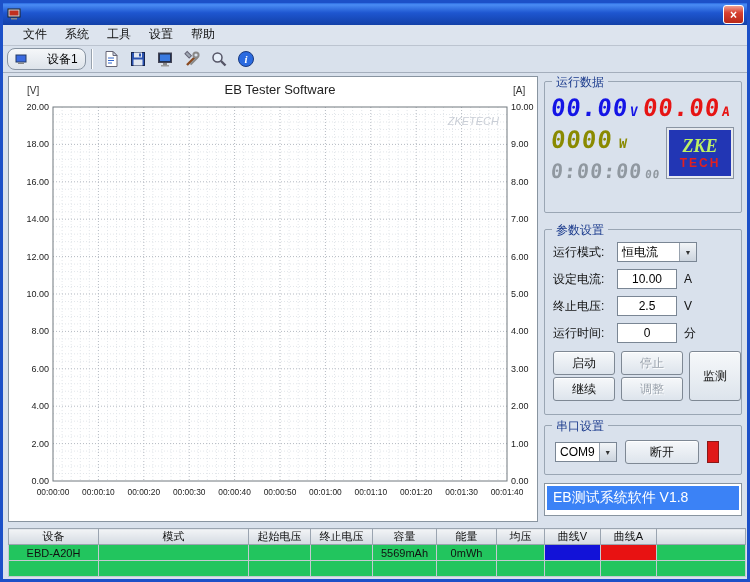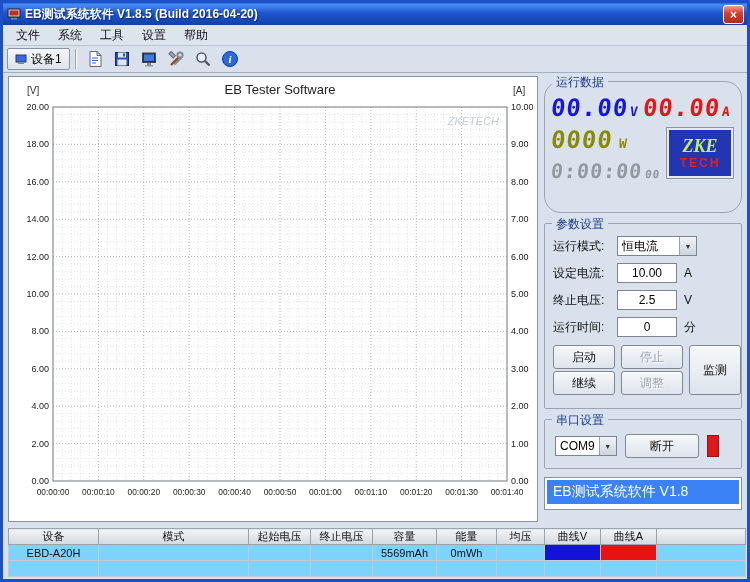--- a/index.html
+++ b/index.html
@@ -2,39 +2,39 @@
 <html><head>
 <meta charset="utf-8">
 <style>
   html,body{margin:0;padding:0;background:#6e7e90;}
   .window{position:relative;width:750px;height:582px;box-sizing:border-box;border:3px solid #1c50c8;background:#d9e1ec;font-family:"Liberation Sans",sans-serif;overflow:hidden;}
   
   .titlebar{height:22px;display:flex;align-items:center;padding:0 4px;background:linear-gradient(180deg,#2a6ae0 0%,#4a8cf4 8%,#1e56d0 45%,#1240a8 100%);position:relative;}
   .titlebar .title-text{color:#fff;font-size:12px;font-weight:bold;margin-left:4px;text-shadow:1px 1px 1px #0a2a6a;white-space:nowrap;}
   .close-btn{position:absolute;right:3px;top:2px;width:19px;height:17px;border:1px solid #fff;border-radius:3px;background:linear-gradient(180deg,#f0a090,#d84030 40%,#b82818);color:#fff;font-size:12px;font-weight:bold;display:flex;align-items:center;justify-content:center;line-height:1;}
   
-  .menubar{height:20px;display:flex;align-items:center;padding-left:4px;border-bottom:1px solid #bcc4d0;background:#dde4ee;}
+  .menubar{height:20px;display:flex;align-items:flex-end;padding-left:11px;border-bottom:1px solid #bcc4d0;background:#dde4ee;}
   .menu-item{font-size:12px;color:#111;padding:2px 9px;}
   .toolbar{height:26px;display:flex;align-items:center;padding:0 4px;border-bottom:1px solid #a4aebc;background:#d9e1ec;}
-  .tool-device{display:flex;align-items:center;gap:4px;height:20px;padding:0 7px;border:1px solid #8894a2;border-radius:2px;background:linear-gradient(#f5f7f9,#dde3ea);font-size:12px;}
+  .tool-device{display:flex;align-items:center;gap:20px;height:20px;padding:0 7px;border:1px solid #8894a2;border-radius:8px;background:linear-gradient(#f5f7f9,#dde3ea);font-size:12px;}
   .tool-sep{width:0;height:20px;border-left:1px solid #98a2ae;border-right:1px solid #fff;margin:0 5px;}
   .tool-btn{width:25px;height:24px;display:flex;align-items:center;justify-content:center;border:1px solid transparent;border-radius:2px;}
   
   .main{display:flex;height:452px;}
   .chart-panel{width:537px;position:relative;}
   .chart-box{position:absolute;left:5px;top:3px;width:528px;height:444px;background:#fff;border:1px solid #8894a0;}
   
   .right-panel{width:207px;box-sizing:border-box;padding:2px 5px 0 4px;}
   .tabs{display:flex;align-items:flex-end;height:21px;margin-top:2px;padding-left:2px;}
   .tab{font-size:12px;padding:3px 9px 2px;border:1px solid #8894a2;border-bottom:none;border-radius:4px 4px 0 0;background:#c6cedc;margin-right:2px;color:#222;}
   .tab.active{background:#d9e1ec;box-shadow:inset 0 2px 0 #e89428;position:relative;z-index:2;}
   .group{position:relative;border:1px solid #9aa6b4;border-radius:2px;margin-top:6px;box-sizing:border-box;}
   .group-label{position:absolute;top:-8px;left:7px;background:#d9e1ec;padding:0 4px;font-size:12px;color:#1a3a8c;}
-  .g-run{height:132px;padding:12px 6px 0 6px;border-radius:17px;}
-  .g-params{height:186px;padding:12px 6px 0 8px;margin-top:10px;}
+  .g-run{height:132px;padding:12px 6px 0 6px;}
+  .g-params{height:186px;padding:12px 6px 0 8px;margin-top:16px;}
   .g-serial{height:50px;padding:14px 22px 0 10px;margin-top:10px;}
   
   .seg{display:inline-block;font-family:"DejaVu Sans Mono",monospace;font-weight:bold;transform:skewX(-6deg);letter-spacing:1px;line-height:1;}
   .disp-row1{display:flex;align-items:baseline;margin-top:2px;}
   .v-main,.a-main{font-size:24px;}
   .v-unit,.a-unit{font-size:13px;margin:0 4px 0 2px;}
   .disp-lower{display:flex;margin-top:8px;align-items:flex-start;}
   .disp-left{flex:1;}
   .w-main{font-size:24px;}
   .w-unit{font-size:13px;margin-left:2px;}
@@ -60,34 +60,33 @@
   .serial-row{display:flex;align-items:center;gap:8px;}
   .combo-port{width:66px;}
   .btn-disconnect{width:84px;height:22px;}
   .conn-indicator{width:13px;height:22px;border:1px solid #8a1818;box-sizing:border-box;}
   .info-box{margin-top:8px;height:33px;background:#fff;border:1px solid #8894a0;box-sizing:border-box;padding:2px;}
   .info-selected{color:#fff;font-size:14px;padding:3px 6px;white-space:nowrap;overflow:hidden;}
   
   .bottom-table-wrap{height:56px;padding:3px 0 0 5px;}
   table.dtable{border-collapse:collapse;table-layout:fixed;width:738px;}
   .dtable th{background:linear-gradient(#f2f4f6,#d4dae2);border:1px solid #9aa4b0;font-size:11px;font-weight:normal;height:15px;padding:0 2px;color:#111;white-space:nowrap;overflow:hidden;}
-  .dtable td{background:#7dd3fc;border:1px solid #c4cad2;font-size:11px;height:15px;text-align:center;padding:0 2px;color:#111;white-space:nowrap;overflow:hidden;}
+  .dtable td{background:#22c55e;border:1px solid #c4cad2;font-size:11px;height:15px;text-align:center;padding:0 2px;color:#111;white-space:nowrap;overflow:hidden;}
 </style>
 </head>
 <body>
 
 <div class="window">
 
   <div class="titlebar">
     <svg width="14" height="14" viewBox="0 0 14 14">
       <rect x="1" y="2" width="12" height="8" fill="#c8d4e4" stroke="#222"></rect>
       <rect x="2.5" y="3.5" width="9" height="5" fill="#c03020"></rect>
       <rect x="4" y="11" width="6" height="1.5" fill="#888"></rect>
     </svg>
-    <span class="title-text">EB测试系统软件 V1.8.5 (Build 2016-04-20)</span>
     <span class="close-btn">×</span>
   </div>
 
   <div class="menubar">
     <span class="menu-item">文件</span>
     <span class="menu-item">系统</span>
     <span class="menu-item">工具</span>
     <span class="menu-item">设置</span>
     <span class="menu-item">帮助</span>
   </div>

